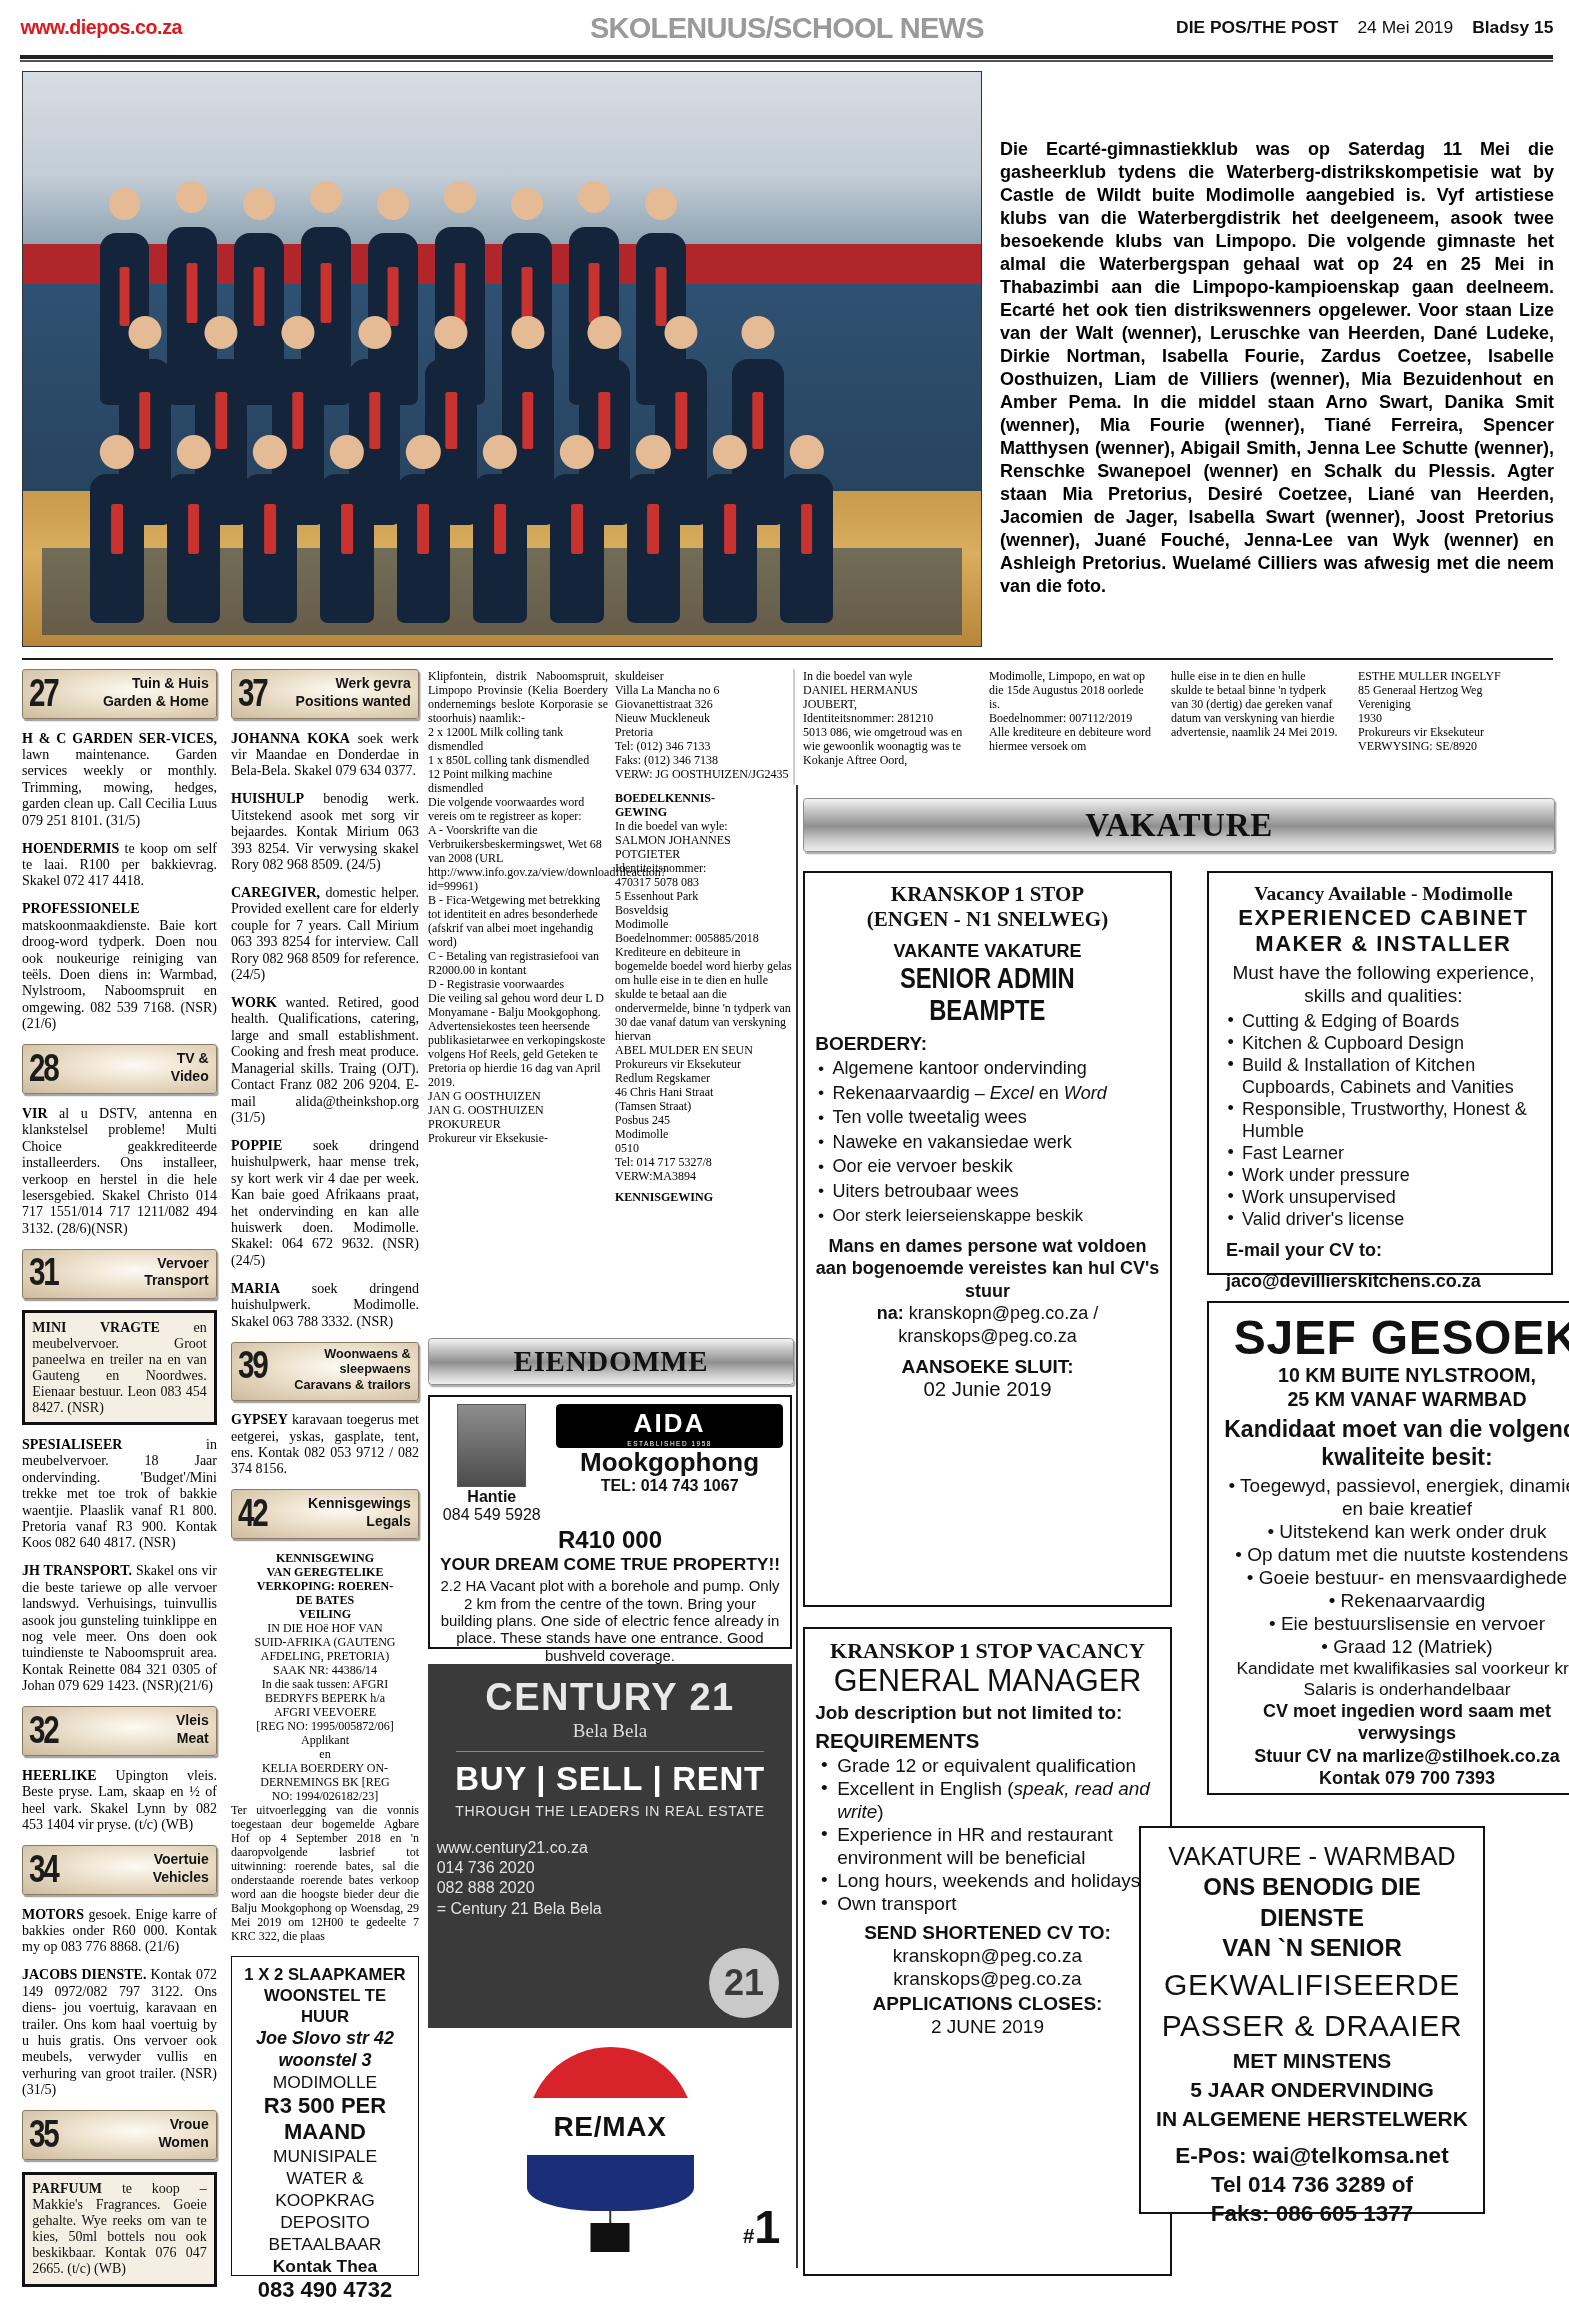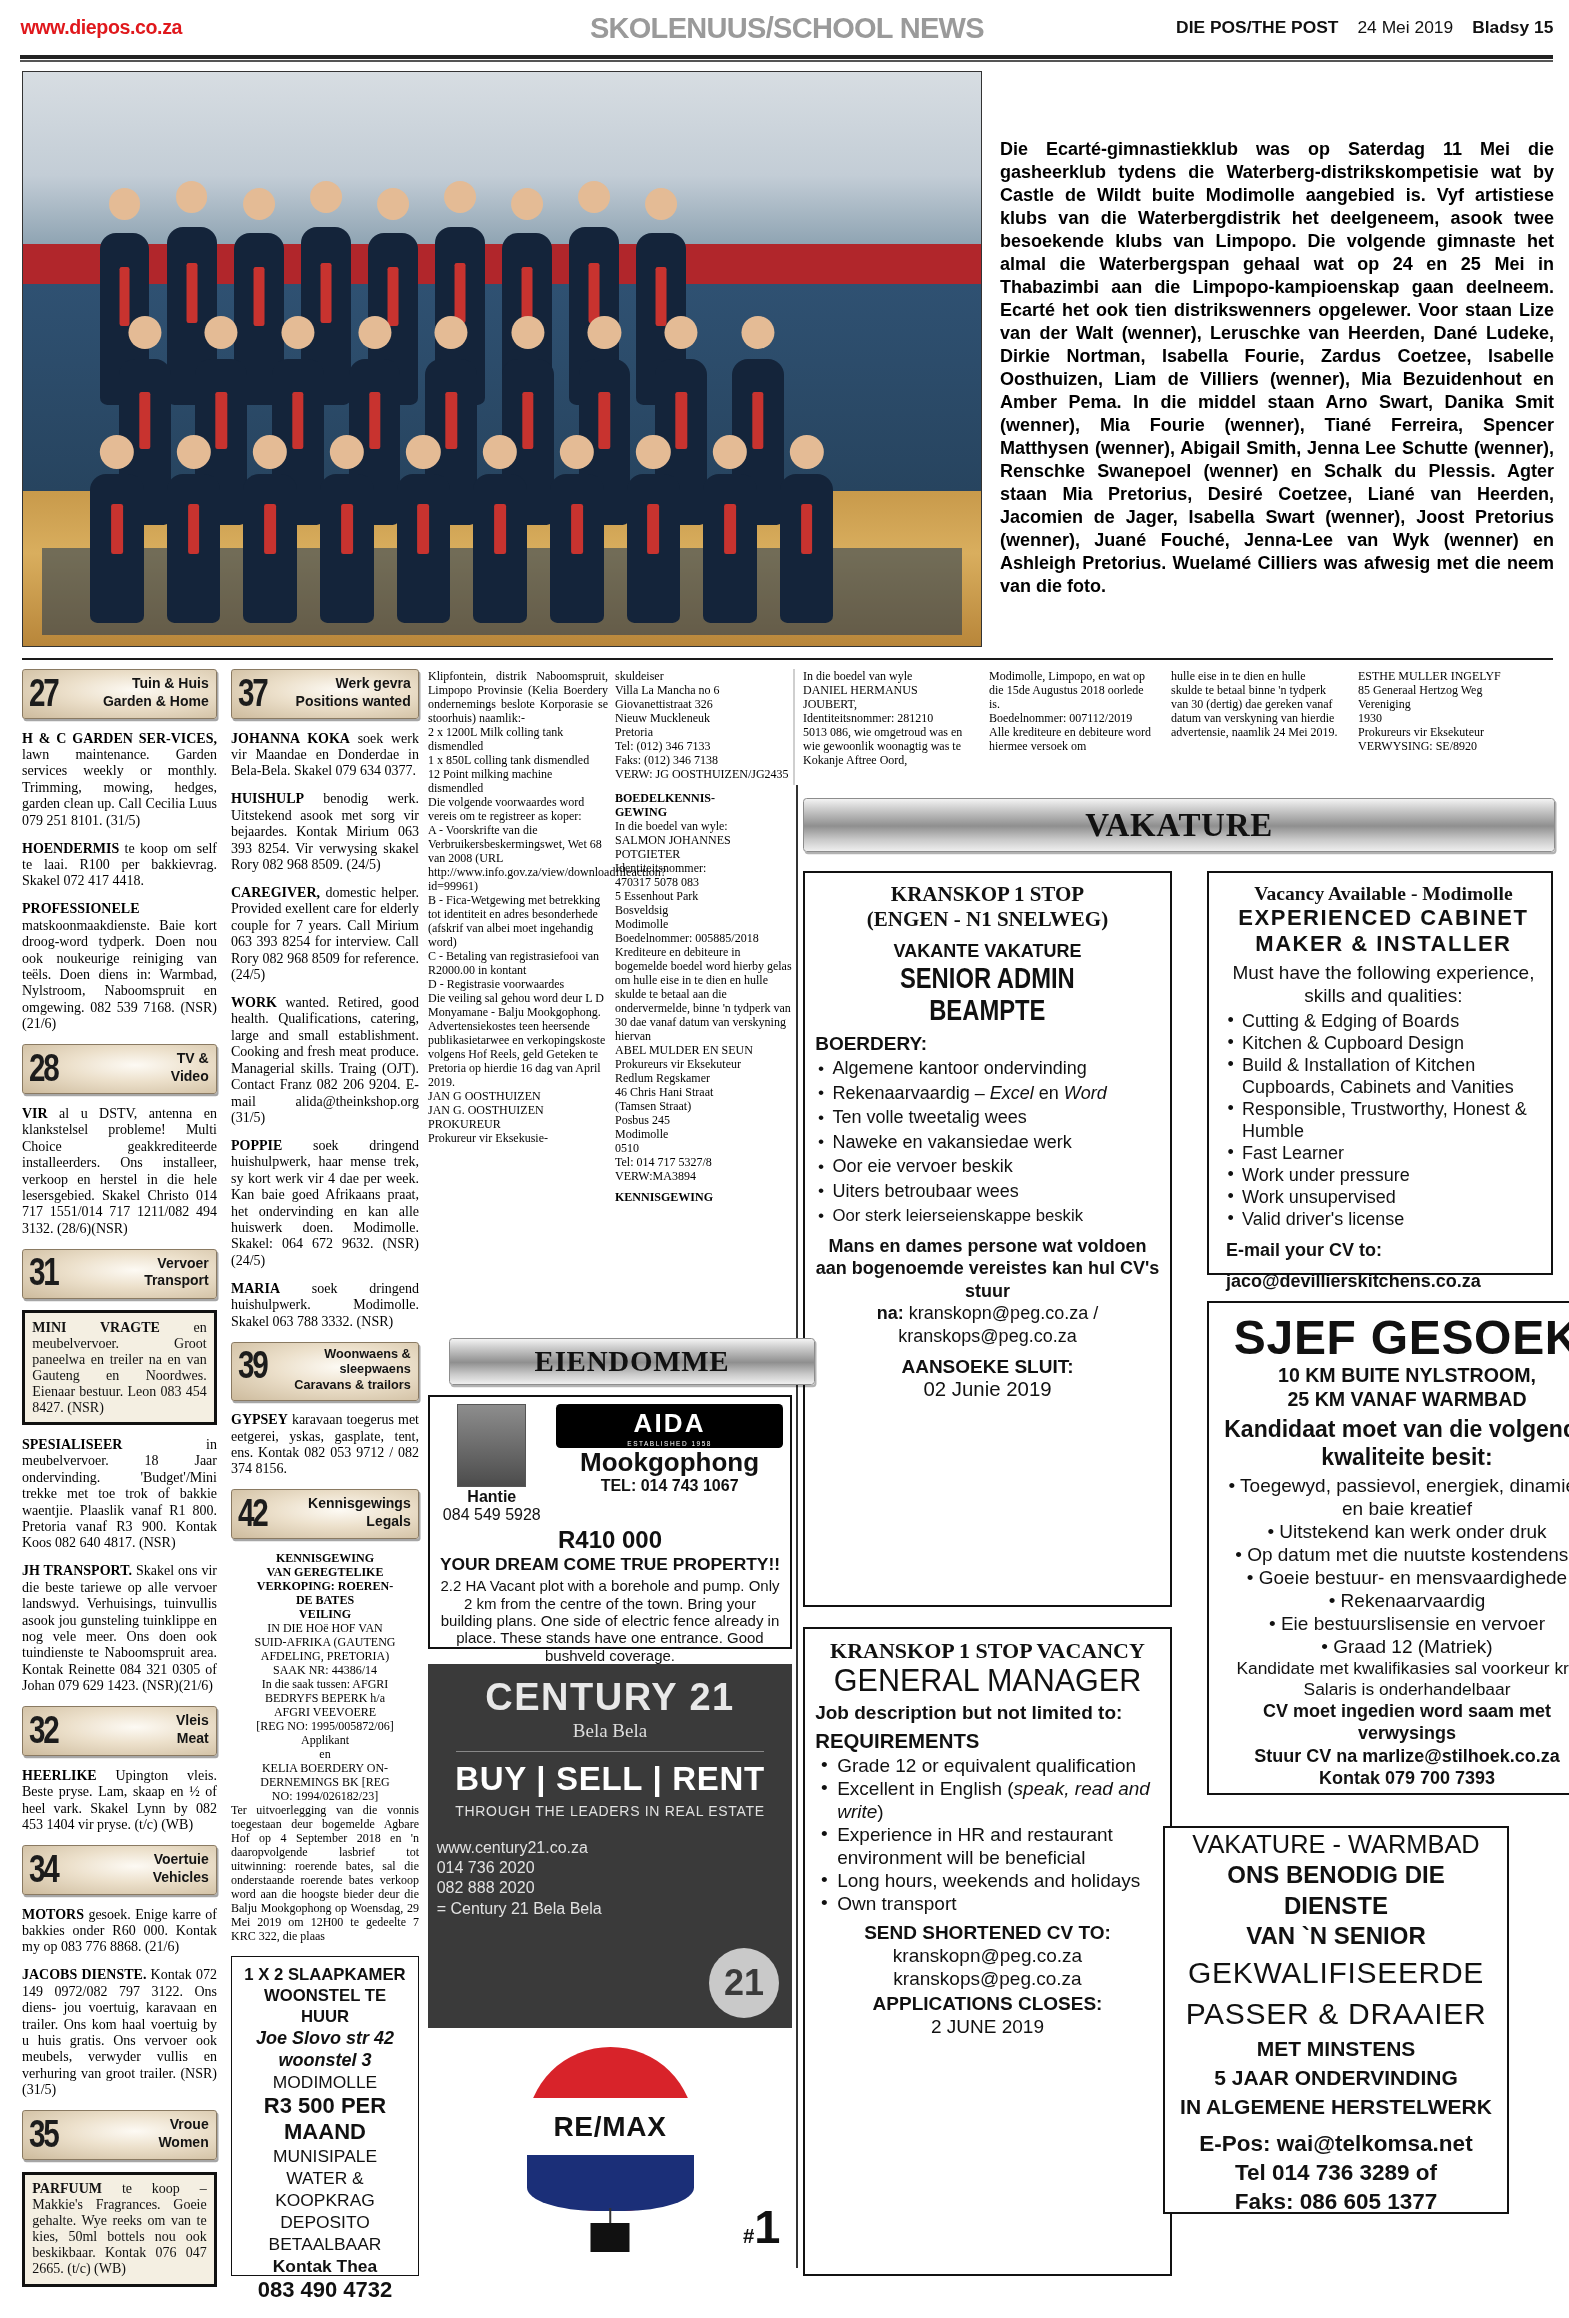--- a/index.html
+++ b/index.html
@@ -522,35 +522,35 @@
       <div>• Eie bestuurslisensie en vervoer</div>
       <div>• Graad 12 (Matriek)</div>
     </div>
     <div class="sjef-small">Kandidate met kwalifikasies sal voorkeur kry</div>
     <div class="sjef-small">Salaris is onderhandelbaar</div>
     <div class="sjef-b">CV moet ingedien word saam met verwysings</div>
     <div class="sjef-b">Stuur CV na marlize@stilhoek.co.za</div>
     <div class="sjef-b">Kontak 079 700 7393</div>
   </div>
 
-  <div class="jobbox" style="left:1163px;top:1826px;width:346px;height:388px;padding-top:0">
+  <div class="jobbox" style="left:1139px;top:1826px;width:346px;height:388px;padding-top:12px">
     <div class="warm-l1">VAKATURE -  WARMBAD</div>
     <div class="warm-l2">ONS BENODIG DIE DIENSTE</div>
     <div class="warm-l2">VAN `N SENIOR</div>
     <div class="warm-big">GEKWALIFISEERDE</div>
     <div class="warm-big">PASSER &amp; DRAAIER</div>
     <div class="warm-mid">MET MINSTENS</div>
     <div class="warm-mid">5 JAAR ONDERVINDING</div>
     <div class="warm-mid">IN ALGEMENE HERSTELWERK</div>
     <div class="warm-mail" style="margin-top:8.7px">E-Pos: wai@telkomsa.net</div>
     <div class="warm-mail">Tel 014 736 3289 of</div>
     <div class="warm-mail">Faks: 086 605 1377</div>
   </div>
 
-  <div class="banner small" style="left:449px;top:1338px;width:364px;height:45px;">
+  <div class="banner small" style="left:428px;top:1338px;width:364px;height:45px;">
     <span>EIENDOMME</span>
   </div>
 
   <div class="aida" style="left:428px;top:1395px;width:364px;height:254px;">
     <div class="aida-inner">
       <div style="display:flex;align-items:flex-start;gap:10.2px;">
         <div style="width:109px;">
           <div class="aida-photo" style="margin:0 auto;"></div>
           <div class="aida-name">Hantie</div>
           <div class="aida-cell">084 549 5928</div>

